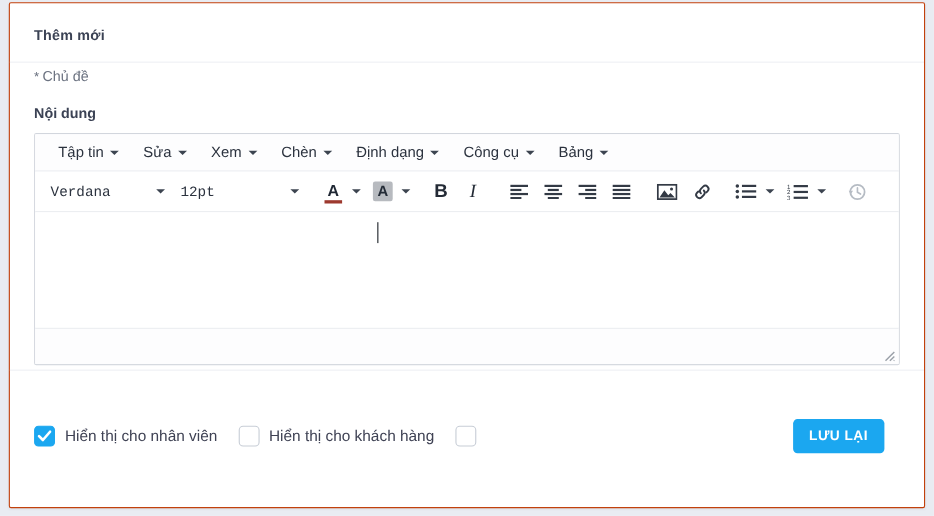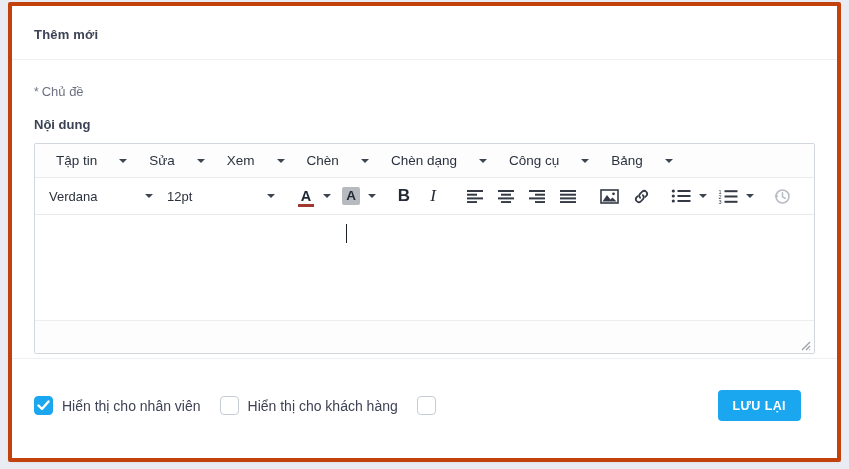--- a/index.html
+++ b/index.html
@@ -4,69 +4,69 @@
 <style>
   * { margin:0; padding:0; box-sizing:border-box; }
   html,body { width:849px; height:469px; overflow:hidden; }
   body {
     background:#e9ecf2;
     font-family:"Liberation Sans", sans-serif;
     position:relative;
   }
   .card {
     position:absolute; left:8px; top:2px; width:833px; height:460px;
-    background:#ffffff; border:4px solid #c2410c; border-radius:2px;
+    background:#ffffff; border:1px solid #c2410c; border-radius:2px;
     box-shadow:0 1px 2px rgba(40,50,70,.04);
     display:flex; flex-direction:column;
   }
   .card-header {
     height:54px; padding:21px 22px 0 22px;
     border-bottom:1px solid #eef0f4; flex:0 0 auto;
   }
   .card-title { font-size:13px; font-weight:bold; color:#3b4254; letter-spacing:.2px; }
   .card-body { padding:0 22px; flex:0 0 auto; }
-  .field-label { margin-top:24px; font-size:13px; color:#6b7280; }
+  .field-label { margin-top:5px; font-size:13px; color:#6b7280; }
   .req { color:#6b7280; margin-right:3px; font-size:12px; }
   .subject-input {
     margin-top:9px; width:100%; height:34px;
     border:1px solid #c6cdd6; border-radius:4px;
     padding:0 12px; font-size:14px; color:#3f4254;
     font-family:"Liberation Sans", sans-serif; outline:none; background:#fff;
   }
   .section-label { margin-top:18px; font-size:13px; font-weight:bold; color:#3b4254; }
 
   
   .editor {
     margin-top:11px; height:211px;
     border:1px solid #d2d6dd; border-radius:2px;
     display:flex; flex-direction:column; background:#fff;
   }
   .menubar {
     height:34px; flex:0 0 auto; display:flex; align-items:center;
     padding-left:10px; background:#fdfdfe; border-bottom:1px solid #e8eaee;
   }
   .menu-item {
-    display:flex; align-items:center; gap:22px;
+    display:flex; align-items:center; gap:6px;
     padding:0 11px; height:100%; cursor:pointer;
     font-size:13.5px; color:#2b323e;
   }
   .caret {
     width:0; height:0; display:inline-block;
     border-left:4px solid transparent; border-right:4px solid transparent;
     border-top:4px solid #3c4450;
   }
   .toolbar {
     height:37px; flex:0 0 auto; display:flex; align-items:center;
     padding:0 8px; background:#ffffff; border-bottom:1px solid #e8eaee;
   }
   .tb-select {
     display:flex; align-items:center; justify-content:space-between;
     height:28px; padding:0 8px 0 6px; cursor:pointer;
   }
-  .tb-select .sel-label { font-size:13px; color:#2b323e; }
+  .tb-select .sel-label { font-size:13px; color:#2b323e;font-family:Liberation Mono, monospace; }
   .tb-select.font { width:118px; }
   .tb-select.size { width:122px;justify-content:space-between; }
   .tb-btn {
     height:28px; min-width:26px; display:flex; align-items:center; justify-content:center;
     cursor:pointer; border-radius:2px; color:#333a45;
   }
   .tb-split-caret { width:15px; height:28px; display:flex; align-items:center; justify-content:center; cursor:pointer; }
   .colorA { position:relative; font-size:14.5px; font-weight:bold; color:#1f2733; line-height:1; padding:0 2px; }
   .colorA .bar { position:absolute; left:-1px; right:-1px; bottom:-4px; height:3px; background:#9d392e; }
   .bgA {
@@ -144,21 +144,21 @@
           </div>
         <div class="menu-item">
             <span>Xem</span>
             <span class="caret"></span>
           </div>
         <div class="menu-item">
             <span>Chèn</span>
             <span class="caret"></span>
           </div>
         <div class="menu-item">
-            <span>Chèn dạng</span>
+            <span>Định dạng</span>
             <span class="caret"></span>
           </div>
         <div class="menu-item">
             <span>Công cụ</span>
             <span class="caret"></span>
           </div>
         <div class="menu-item">
             <span>Bảng</span>
             <span class="caret"></span>
           </div>

